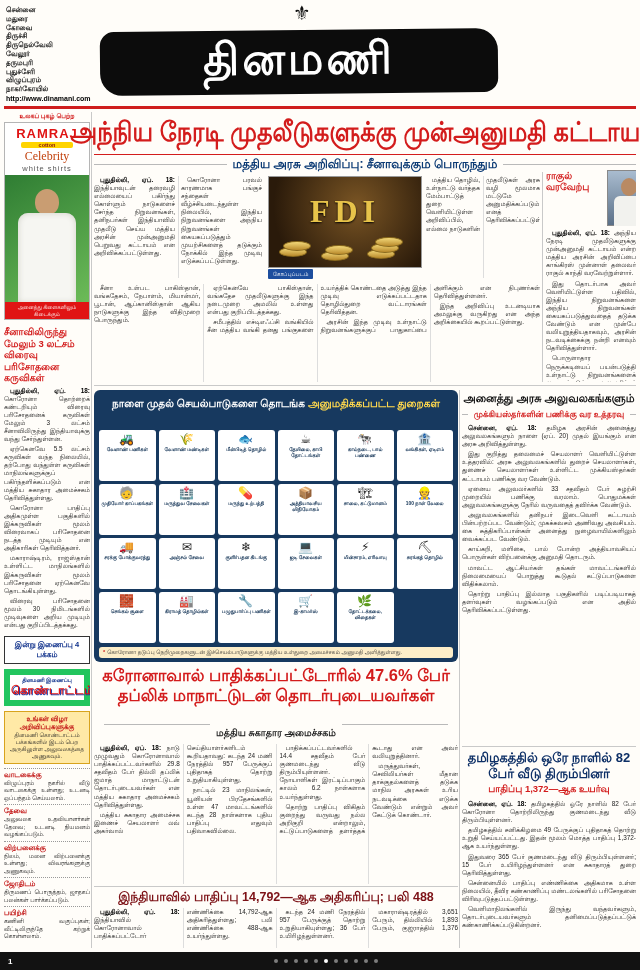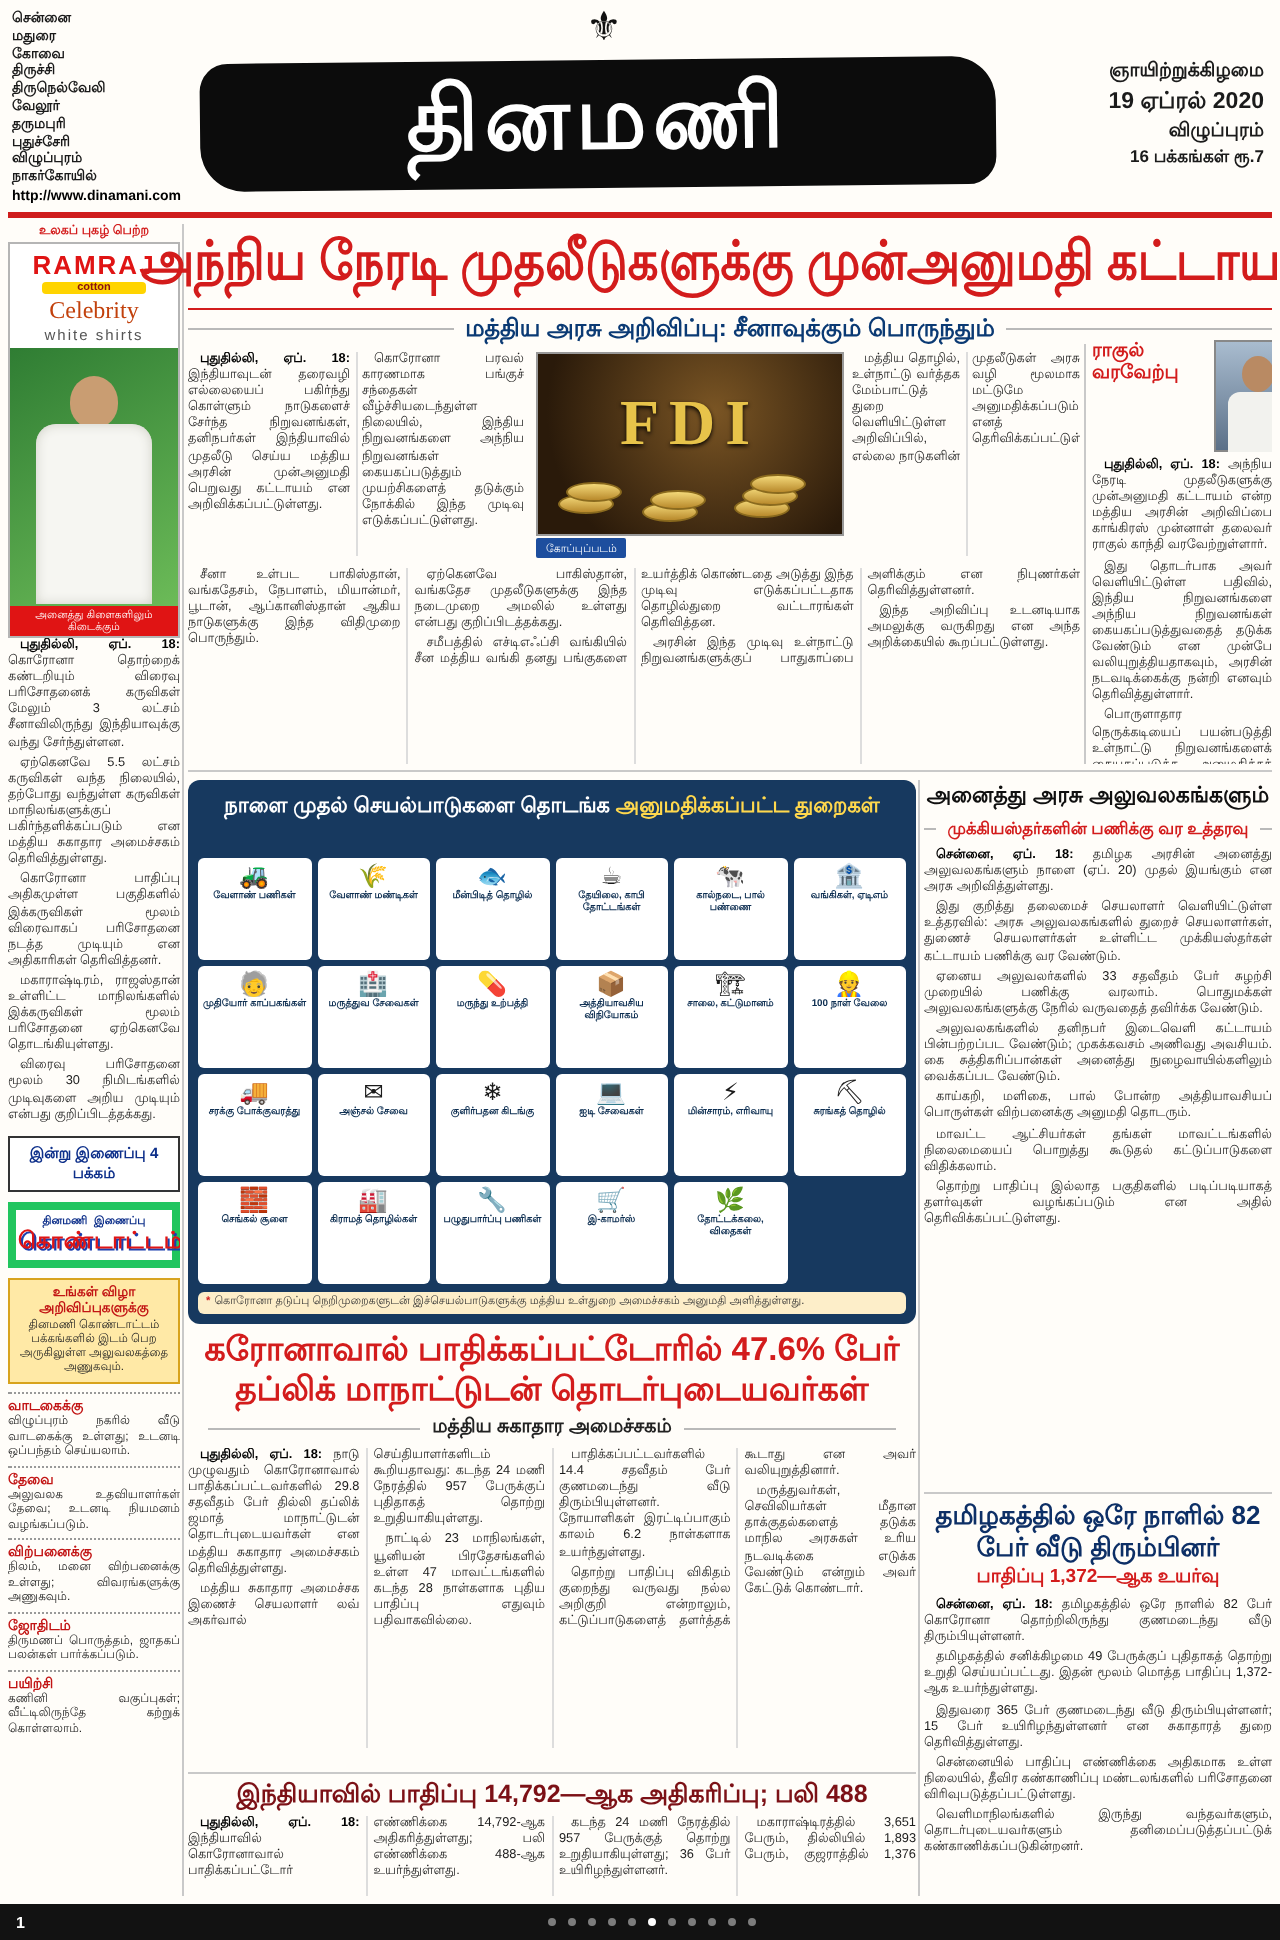--- a/index.html
+++ b/index.html
@@ -34,21 +34,21 @@
   .ramraj-cotton{display:block;background:#ffd400;color:#8a1111;font-size:5.5px;font-weight:700;width:62%;margin:1px auto;text-align:center;border-radius:2px;}
   .celebrity{font-family:"Liberation Serif","DejaVu Serif",serif;font-size:12px;color:#c2410c;text-align:center;}
   .whiteshirts{font-size:7.5px;color:#555;letter-spacing:1px;text-align:center;margin-bottom:2px;}
   .ramraj-photo{flex:1;background:linear-gradient(150deg,#2f7d33,#6cbb58);position:relative;overflow:hidden;}
   .man-head{position:absolute;left:50%;top:14px;width:24px;height:26px;margin-left:-12px;border-radius:50% 50% 46% 46%;background:#c99d72;}
   .man-shirt{position:absolute;left:50%;top:38px;width:58px;height:90px;margin-left:-29px;border-radius:10px 10px 0 0;background:#f6f6f2;box-shadow:inset 0 0 6px #cfcfc6;}
   .ramraj-foot{background:#e01414;color:#fff;font-size:5.3px;text-align:center;padding:1.5px 0;}
   .china-head{margin:6px 0 3px;font-size:9.5px;line-height:11.5px;font-weight:800;color:#d31c1c;}
   .china-body{height:244px;overflow:hidden;}
   .attach-box{border:1.5px solid #333;text-align:center;color:#0d2f8a;font-weight:800;font-size:7.5px;padding:3px 1px;margin:5px 0;background:#fff;}
-  .kondattam{border:4px solid #22c55e;text-align:center;padding:2px 1px;background:#fff;font-family:Liberation Mono, monospace;}
+  .kondattam{border:6px solid #22c55e;text-align:center;padding:2px 1px;background:#fff;}
   .kon-top{font-size:5.5px;color:#0d2f8a;font-weight:700;}
   .kon-title{font-size:11.5px;font-weight:900;color:#e01414;letter-spacing:.5px;text-shadow:1px 1px 0 #1b3fae;}
   .yellowbox{background:#ffe9a6;border:1px solid #d8a31d;padding:3px 2px;margin-top:5px;text-align:center;}
   .ybx-head{font-size:6.8px;font-weight:800;color:#c21414;line-height:8px;}
   .ybx-body{font-size:5.8px;color:#222;line-height:7px;margin-top:1px;}
   .classifieds{margin-top:4px;height:206px;overflow:hidden;}
   .cl-item{border-top:1px dotted #999;padding:2px 0;}
   .cl-head{color:#c21414;font-weight:800;font-size:7px;}
   .cl-body{font-size:6px;line-height:7.5px;color:#222;text-align:justify;}
   
@@ -86,21 +86,21 @@
   .govt{position:absolute;left:462px;top:390px;width:174px;height:354px;overflow:hidden;}
   .govt .g1{margin:0;text-align:center;font-size:11px;line-height:16px;font-weight:800;color:#101010;}
   .govt .g2{margin:2px 0 3px;text-align:center;}
   .govt .g2 .hl{background:#ffd84d;padding:1px 5px;font-size:15px;font-weight:800;color:#101010;}
   .g-sub{margin:3px 0 4px;}
   .g-sub span{font-size:8.3px;font-weight:800;color:#d31c1c;}
   
   .tablighi{position:absolute;left:94px;top:666px;width:364px;height:218px;overflow:hidden;}
   .tablighi h1{margin:0;text-align:center;font-size:16.5px;line-height:19.5px;font-weight:800;color:#d31c1c;}
   .tb-sub{margin:3px 10px 4px;}
-  .tb-sub span{font-size:9.5px;font-weight:800;color:#222;}
+  .tb-sub span{font-size:9.5px;font-weight:800;color:#222;margin-top:19px;}
   .tb-body{column-count:4;column-gap:7px;column-rule:1px solid #ddd;height:150px;overflow:hidden;}
   
   .india{position:absolute;left:94px;top:890px;width:364px;height:58px;overflow:hidden;}
   .india h2{margin:0 0 2px;text-align:center;font-size:12.5px;font-weight:800;color:#7c1116;}
   .india .in-body{column-count:4;column-gap:7px;column-rule:1px solid #ddd;height:40px;overflow:hidden;}
   
   .tn{position:absolute;left:462px;top:750px;width:174px;height:198px;overflow:hidden;}
   .tn h2{margin:0;text-align:center;font-size:13px;line-height:15.5px;font-weight:800;color:#0d2f66;}
   .tn-sub{text-align:center;font-size:9.5px;font-weight:800;color:#d31c1c;margin:2px 0 4px;}
   
@@ -126,42 +126,37 @@
         <div>தருமபுரி</div>
         <div>புதுச்சேரி</div>
         <div>விழுப்புரம்</div>
         <div>நாகர்கோயில்</div>
       </div>
     <div class="website">http://www.dinamani.com</div>
     <div class="crest">⚜</div>
     <div class="band">
       <span>தினமணி</span>
     </div>
-    <div class="edition">
-      <div class="ed-day">ஞாயிற்றுக்கிழமை</div>
-      <div class="ed-date">19 ஏப்ரல் 2020</div>
-      <div class="ed-place">விழுப்புரம்</div>
-      <div class="ed-pages">16 பக்கங்கள் ரூ.7</div>
-    </div>
   </header>
   <div class="red-rule"></div>
 
   <aside class="left-rail">
     <div class="kicker">உலகப் புகழ் பெற்ற</div>
     <div class="ramraj">
       <div class="ramraj-logo">RAMRAJ</div>
       <div class="ramraj-cotton">cotton</div>
       <div class="celebrity">Celebrity</div>
       <div class="whiteshirts">white shirts</div>
       <div class="ramraj-photo">
         <div class="man-head"></div>
         <div class="man-shirt"></div>
       </div>
       <div class="ramraj-foot">அனைத்து கிளைகளிலும் கிடைக்கும்</div>
     </div>
+    <h3 class="china-head">சீனாவிலிருந்து மேலும் 3 லட்சம் விரைவு பரிசோதனை கருவிகள்</h3>
     <div class="china-body body-text">
         <p><strong>புதுதில்லி, ஏப். 18:</strong> கொரோனா தொற்றைக் கண்டறியும் விரைவு பரிசோதனைக் கருவிகள் மேலும் 3 லட்சம் சீனாவிலிருந்து இந்தியாவுக்கு வந்து சேர்ந்துள்ளன.</p>
         <p>ஏற்கெனவே 5.5 லட்சம் கருவிகள் வந்த நிலையில், தற்போது வந்துள்ள கருவிகள் மாநிலங்களுக்குப் பகிர்ந்தளிக்கப்படும் என மத்திய சுகாதார அமைச்சகம் தெரிவித்துள்ளது.</p>
         <p>கொரோனா பாதிப்பு அதிகமுள்ள பகுதிகளில் இக்கருவிகள் மூலம் விரைவாகப் பரிசோதனை நடத்த முடியும் என அதிகாரிகள் தெரிவித்தனர்.</p>
         <p>மகாராஷ்டிரம், ராஜஸ்தான் உள்ளிட்ட மாநிலங்களில் இக்கருவிகள் மூலம் பரிசோதனை ஏற்கெனவே தொடங்கியுள்ளது.</p>
         <p>விரைவு பரிசோதனை மூலம் 30 நிமிடங்களில் முடிவுகளை அறிய முடியும் என்பது குறிப்பிடத்தக்கது.</p>
       </div>
     <div class="attach-box">இன்று இணைப்பு 4 பக்கம்</div>
     <div class="kondattam">
       <div class="kon-top">தினமணி இணைப்பு</div>

